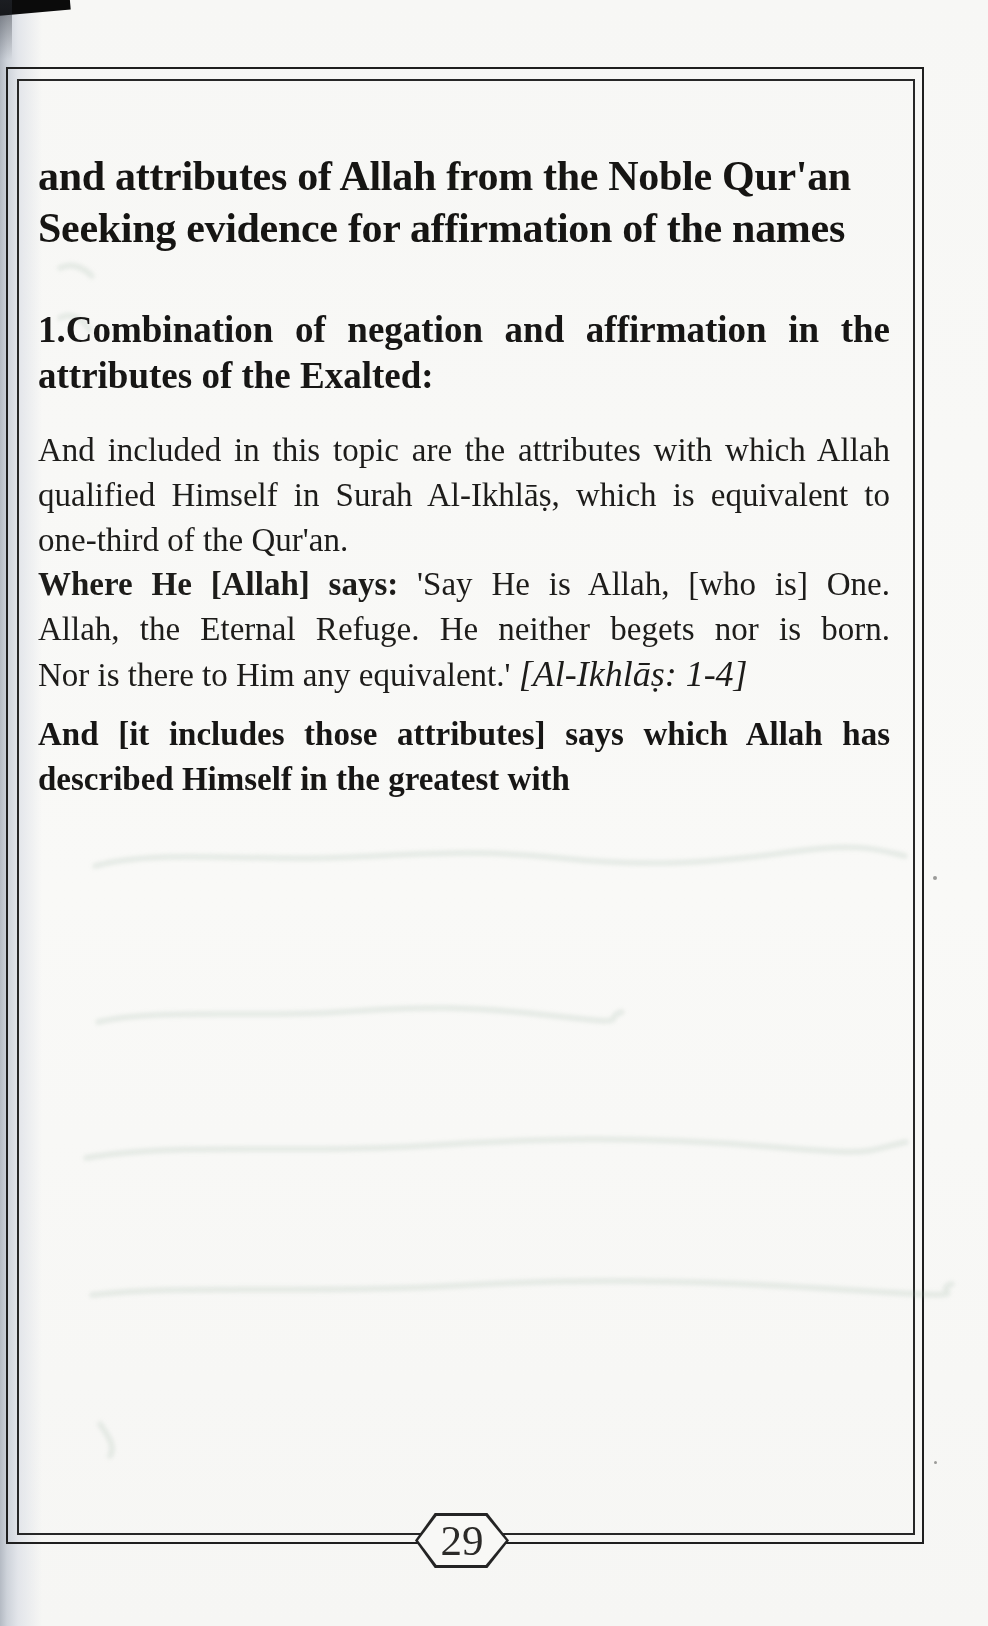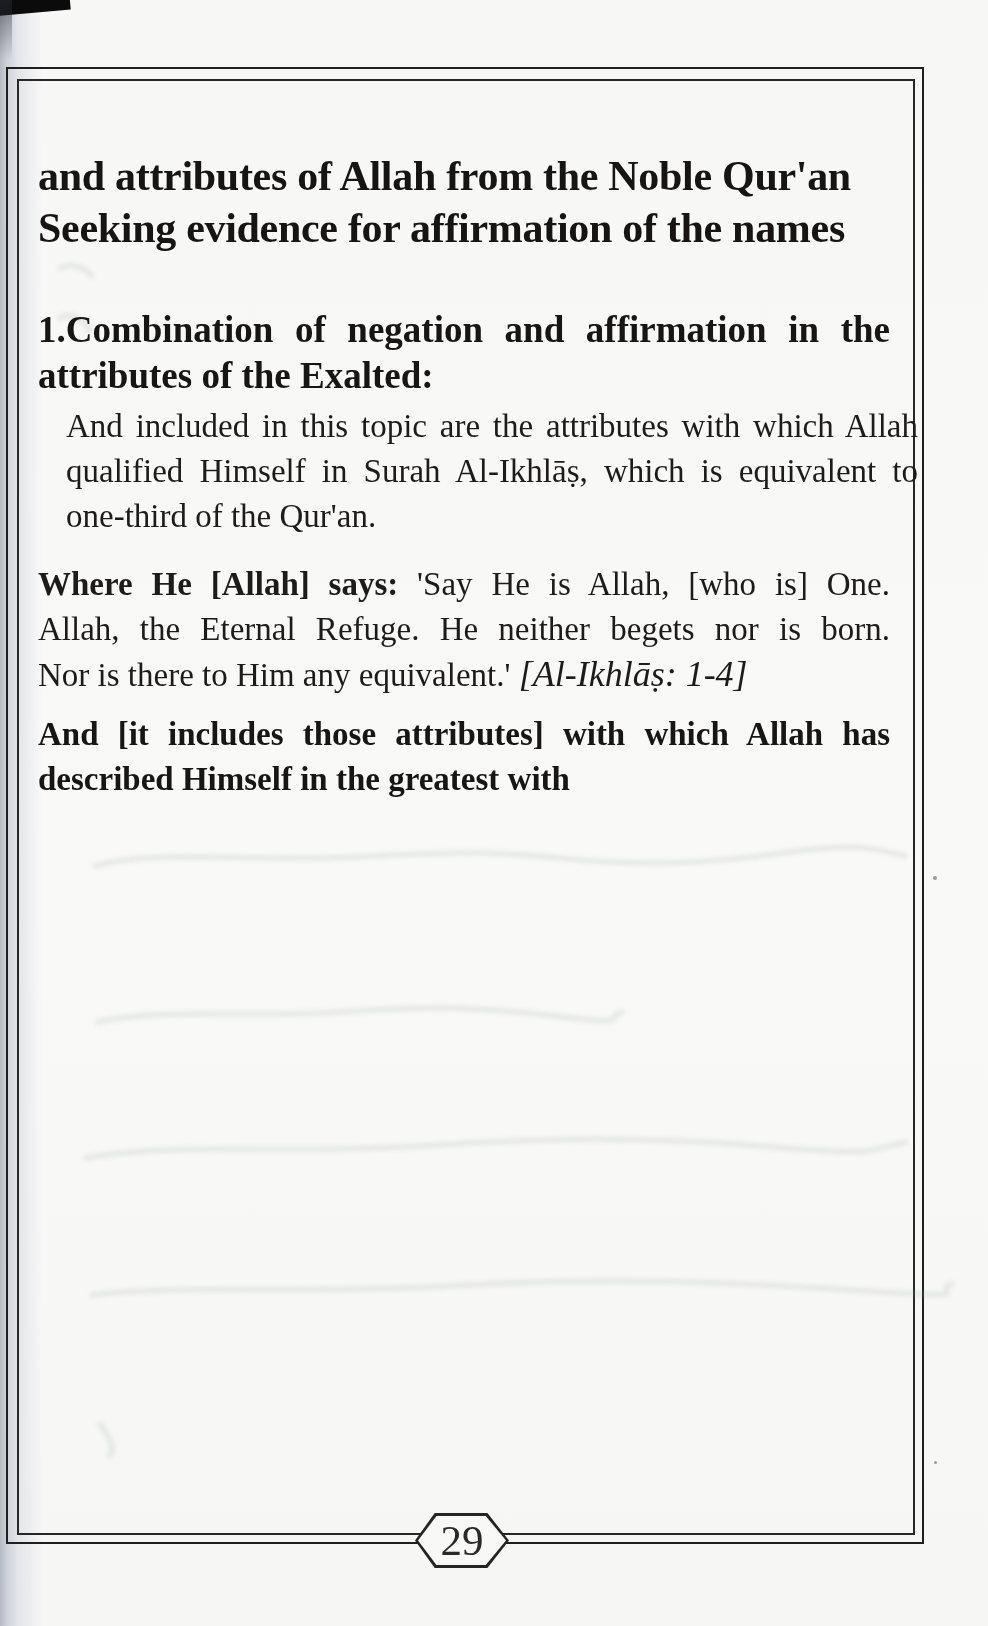--- a/index.html
+++ b/index.html
@@ -37,21 +37,21 @@
   }
   
   .ghosts{position:absolute;left:0;top:0;filter:blur(2px);}
   
   .content{position:absolute;left:38px;top:0;width:852px;}
   .content > div{position:absolute;left:0;width:100%;}
   .title{top:150px;font-size:42px;line-height:52px;font-weight:bold;letter-spacing:-.3px;color:#161513;}
   .title .lline{white-space:nowrap;}
   .heading{top:307px;font-size:37px;line-height:46px;font-weight:bold;color:#171615;}
   .para{font-size:33px;line-height:45px;}
-  .para-intro{top:404px;margin-left:28px;}
+  .para-intro{top:428px;}
   .para-quote{top:562px;}
   .para-bold{top:712px;font-weight:bold;color:#171615;}
   .jline{text-align:justify;text-align-last:justify;}
   .lline{text-align:left;white-space:nowrap;}
   .lead{font-weight:bold;margin-top:40px;}
   .cite{font-style:italic;font-size:36px;}
   
   .hex-outer{
     position:absolute;left:415px;top:1513px;width:94px;height:55px;
     background:#242424;z-index:5;
@@ -110,21 +110,21 @@
       <div class="lline">one-third of the Qur'an.</div>
     </div>
 
     <div class="para para-quote">
       <div class="jline"><span class="lead">Where He [Allah] says:</span><span> 'Say He is Allah, [who is] One.</span></div>
       <div class="jline">Allah, the Eternal Refuge. He neither begets nor is born.</div>
       <div class="lline"><span>Nor is there to Him any equivalent.' </span><span class="cite">[Al-Ikhlāṣ: 1-4]</span></div>
     </div>
 
     <div class="para para-bold">
-      <div class="jline">And [it includes those attributes] with which Allah has</div>
+      <div class="jline">And [it includes those attributes] says which Allah has</div>
       <div class="lline">described Himself in the greatest with</div>
     </div>
 
   </div>
 
   <div class="hex-outer">
     <div class="hex-inner">29</div>
   </div>
 
   <div class="speck s1"></div>

